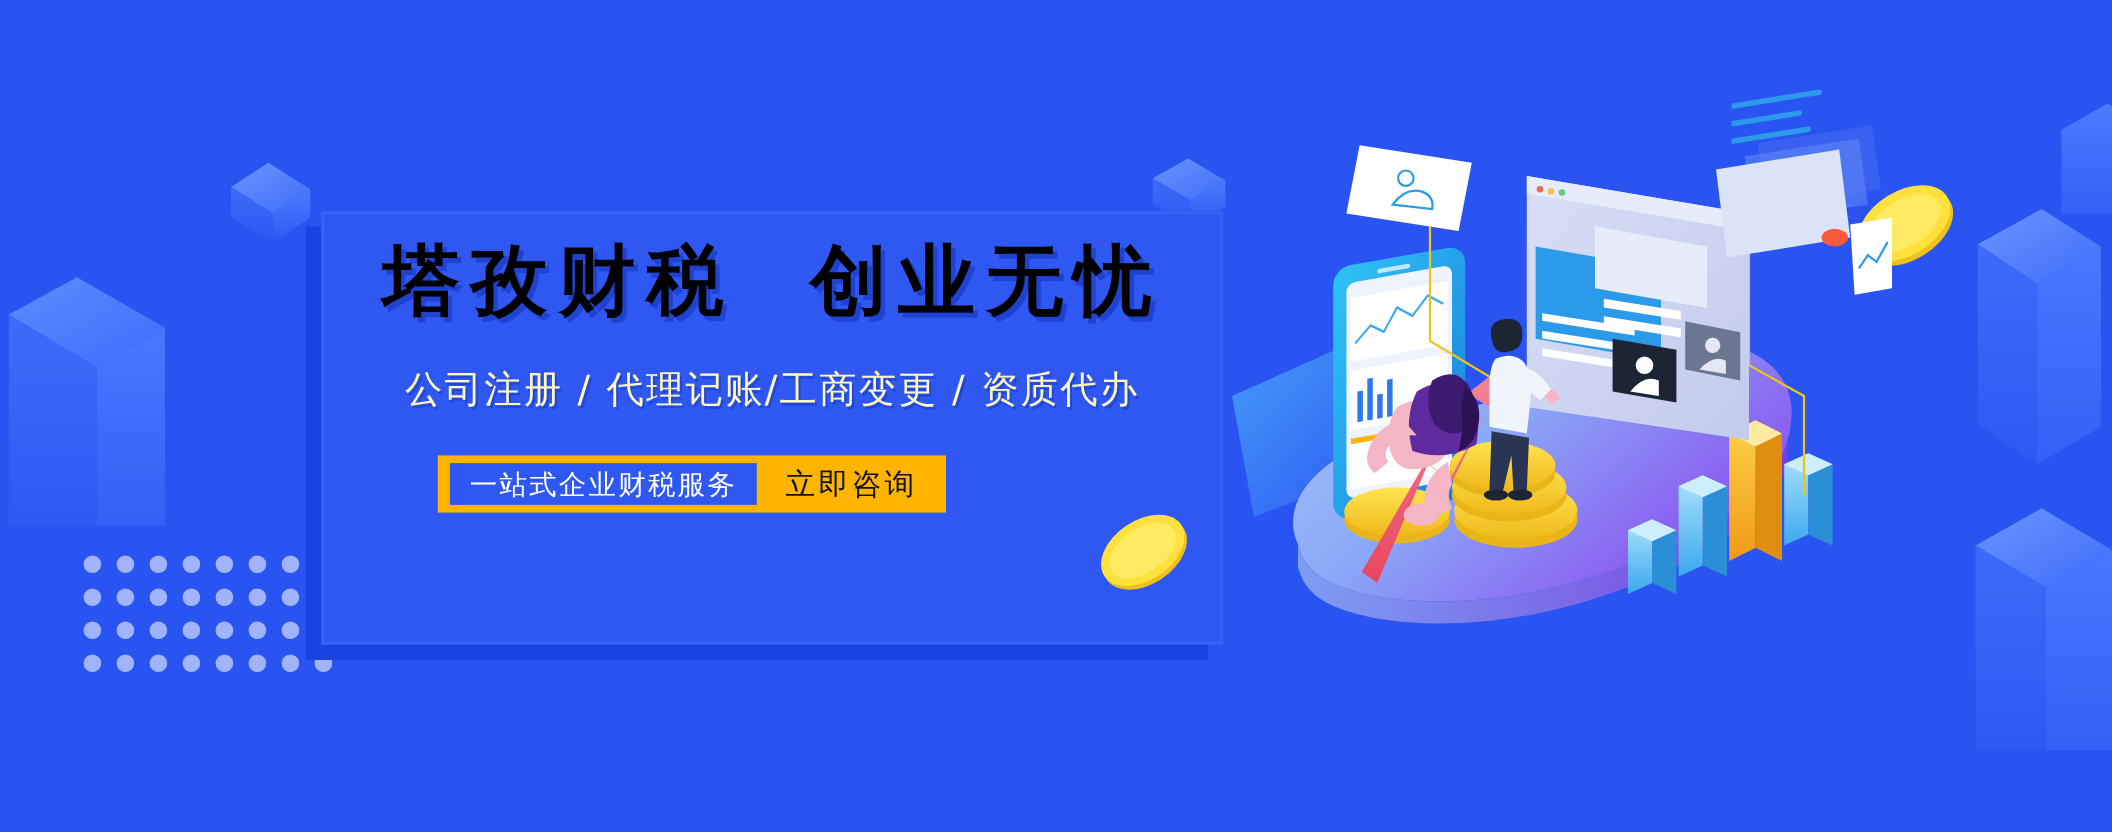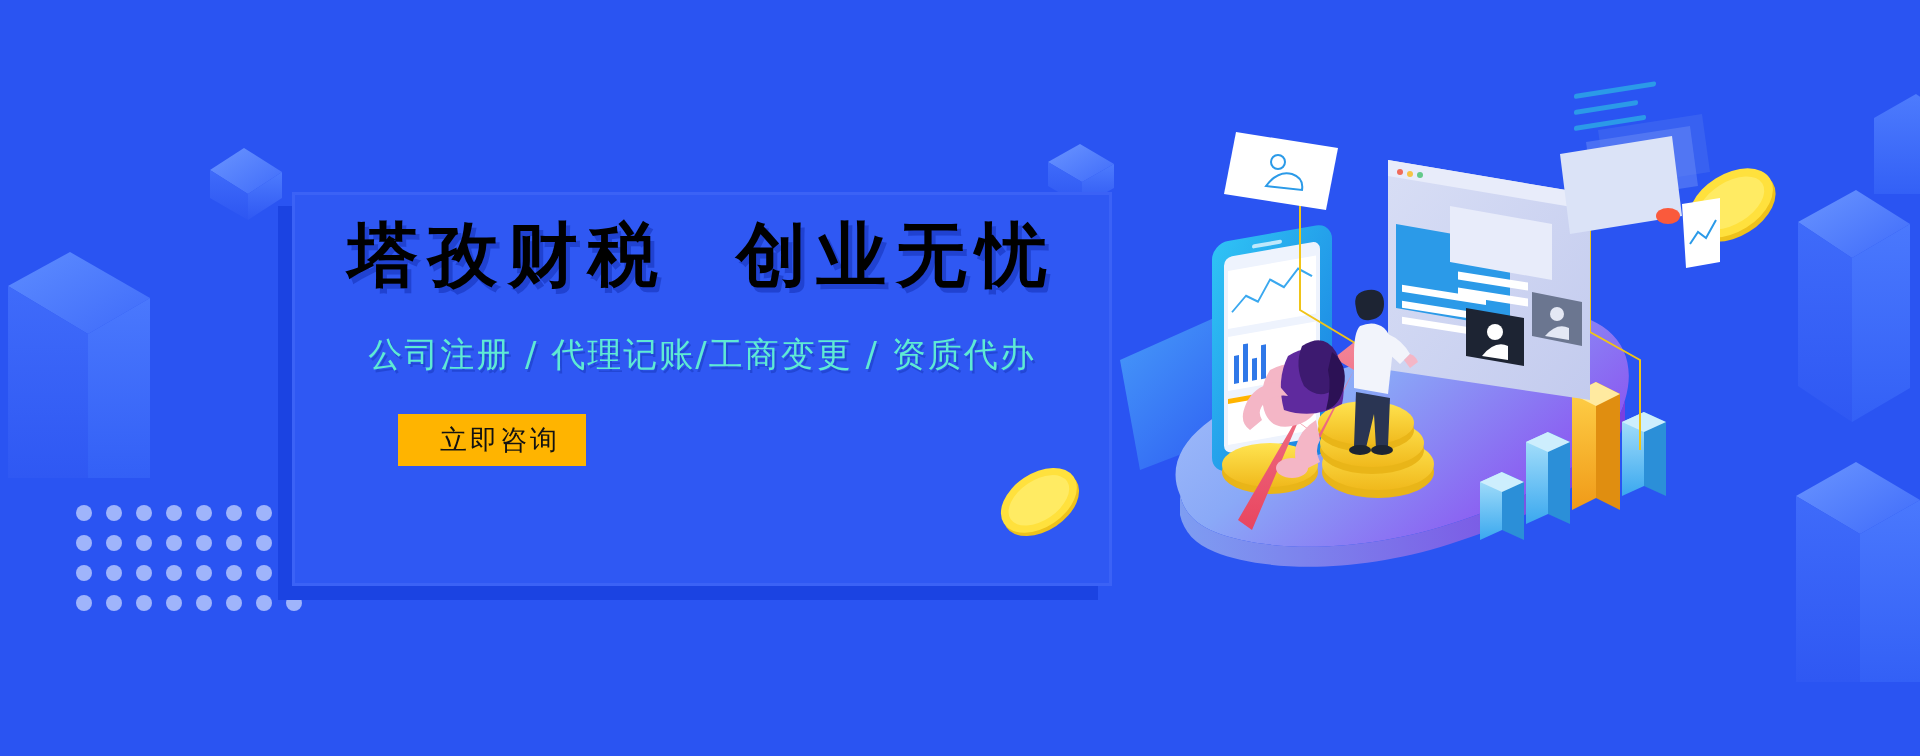--- a/index.html
+++ b/index.html
@@ -39,21 +39,21 @@
     position:absolute;left:0;right:0;top:28px;
     text-align:center;color:#000000;
     font-size:70px;font-weight:bold;letter-spacing:10px;
     line-height:1;
     text-shadow:4px 5px 0 rgba(20,50,180,.55);
     font-family:"DejaVu Sans","Liberation Sans",sans-serif;
     white-space:pre;
   }
   .subtitle{
     position:absolute;left:0;right:0;top:145px;
-    text-align:center;color:#5eead4;
+    text-align:center;color:#fef9c3;
     font-size:34px;letter-spacing:2px;line-height:1;
     text-shadow:2px 3px 0 rgba(20,50,180,.45);
     font-family:"DejaVu Sans","Liberation Sans",sans-serif;
   }
 
   
   .cta{
     position:absolute;left:106px;top:222px;
     height:52px;background:#ffb400;
     display:flex;align-items:center;padding:0 0 0 0;
@@ -62,21 +62,21 @@
     margin:7px 0 7px 11px;
     height:38px;background:#2f58f3;
     display:flex;align-items:center;justify-content:center;
     padding:0 18px;
     color:#ffffff;font-size:25px;letter-spacing:2px;
     font-family:"DejaVu Sans","Liberation Sans",sans-serif;
     white-space:nowrap;
   }
   .cta-action{
     display:flex;align-items:center;justify-content:center;
-    padding:0 26px 0 42px;height:100%;
+    padding:0 26px 0 26px;height:100%;
     color:#121212;font-size:27px;letter-spacing:3px;
     font-family:"DejaVu Sans","Liberation Sans",sans-serif;
     white-space:nowrap;
   }
 
   
   .coin{position:absolute;}
   
   .illus{position:absolute;left:1120px;top:120px;width:600px;height:470px;}
 </style>
@@ -244,20 +244,21 @@
 
   <div class="frame-shadow"></div>
   <div class="frame-inner"></div>
   <div class="frame-line"></div>
 
   <div class="content">
     <div class="title">塔孜财税  创业无忧</div>
     <div class="subtitle">公司注册 / 代理记账/工商变更 / 资质代办</div>
 
     <div class="cta">
+      <div class="cta-tag">一站式企业财税服务</div>
       <div class="cta-action">立即咨询</div>
     </div>
   </div>
 
   <div class="coin" style="left:990px;top:452px;">
     <svg class="iso-svg" width="100" height="100" viewBox="0 0 100 100">
       <g transform="rotate(-34 50 50)">
         <ellipse cx="50" cy="52" rx="42" ry="27" fill="#eec21b"></ellipse>
         <ellipse cx="50" cy="48" rx="42" ry="27" fill="#ffe13d"></ellipse>
         <ellipse cx="50" cy="48" rx="34" ry="20" fill="#ffeb63"></ellipse>

